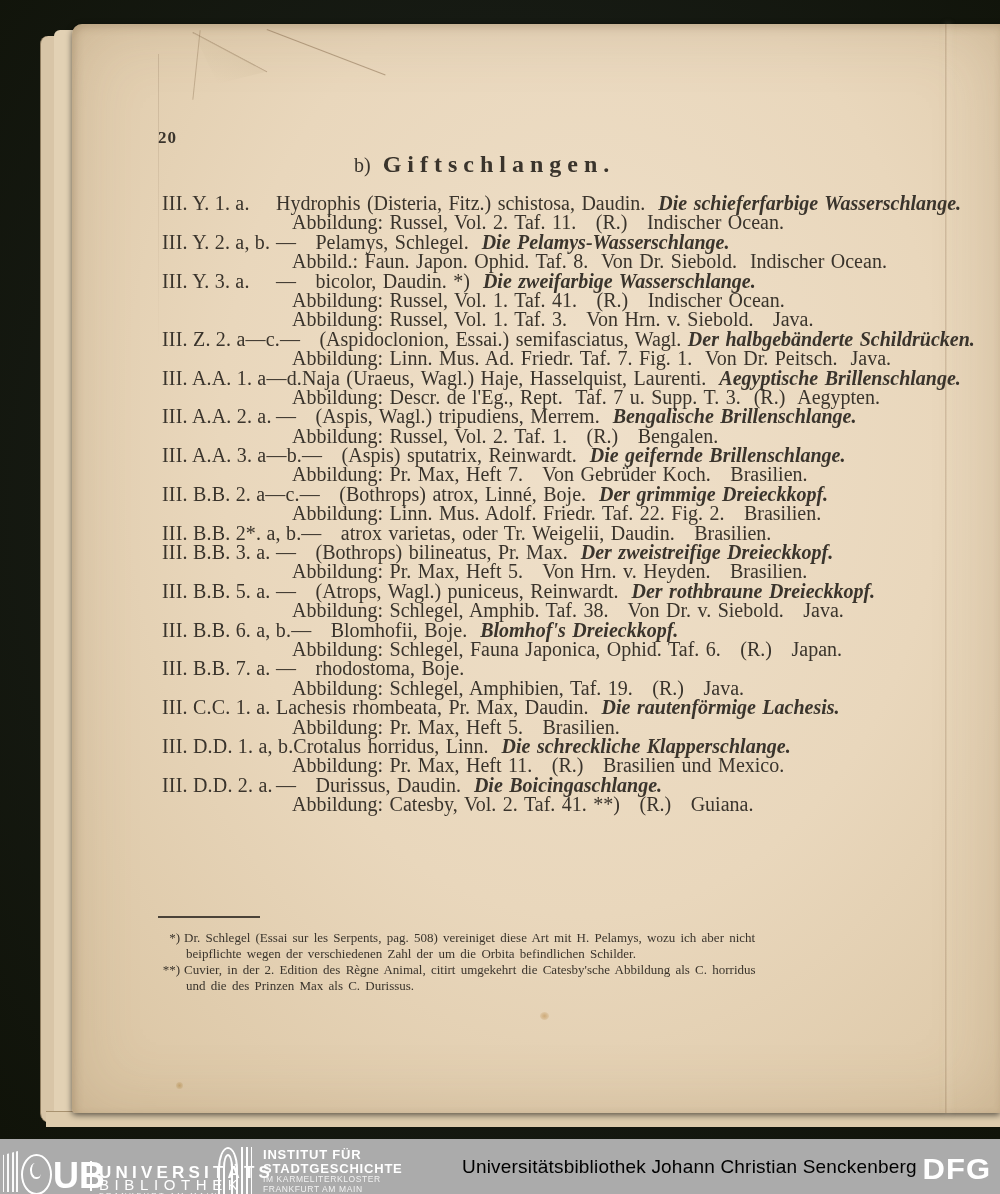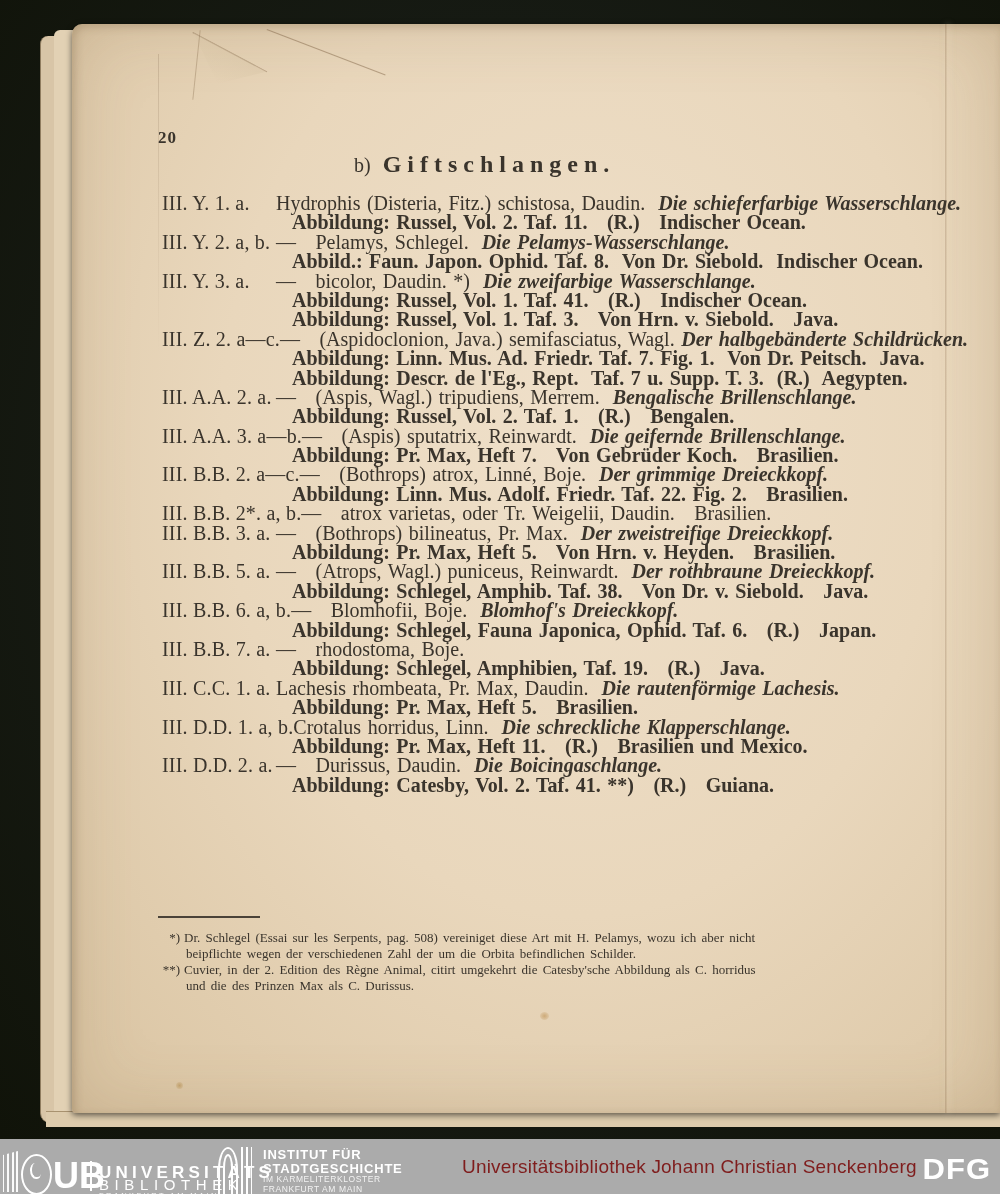--- a/index.html
+++ b/index.html
@@ -45,21 +45,21 @@
   
   .pagenum{position:absolute;left:86px;top:104px;font-size:17px;font-weight:bold;letter-spacing:1px;}
   .heading{position:absolute;left:282px;top:127px;white-space:nowrap;}
   .hprefix{font-size:20px;margin-right:12px;}
   .htitle{font-size:24px;font-weight:bold;letter-spacing:6px;}
   .entries{position:absolute;left:90px;top:170px;width:800px;}
   .line{height:19.4px;line-height:19.4px;font-size:20px;white-space:pre;}
   .lbl{display:inline-block;min-width:114px;letter-spacing:.2px;}
   .txt,.stxt{word-spacing:1.5px;}
   .ital{font-style:italic;font-weight:bold;word-spacing:1.5px;}
-  .sub{padding-left:130px;font-weight:bold;}
+  .sub{padding-left:130px;}
   .fnrule{position:absolute;left:86px;top:892px;width:102px;height:2px;background:#4a4238;}
   .footnotes{position:absolute;left:86px;top:906px;width:790px;}
   .fn{display:flex;}
   .fnm{width:22px;text-align:right;padding-right:4px;font-size:13px;line-height:16px;flex:none;}
   .fl{height:16px;line-height:16px;font-size:13px;white-space:pre;word-spacing:2px;}
   .fn .flwrap .fl:nth-child(n+2){padding-left:2px;}
   
   .bar{position:absolute;left:0;bottom:0;width:1000px;height:55px;background:#ababab;
        overflow:hidden;font-family:"Liberation Sans","DejaVu Sans",sans-serif;color:#fff;}
   .flagicon{position:absolute;left:3px;top:12px;width:15px;height:41px;
@@ -79,21 +79,21 @@
   .arch{position:absolute;left:218px;top:8px;width:34px;height:47px;}
   .arch .a1{position:absolute;left:0;top:0;width:16px;height:47px;border:2px solid #fff;
        border-bottom:none;border-radius:10px 10px 0 0/22px 22px 0 0;}
   .arch .a2{position:absolute;left:5px;top:7px;width:6px;height:40px;border:2px solid #fff;
        border-bottom:none;border-radius:5px 5px 0 0/14px 14px 0 0;}
   .arch .a3{position:absolute;left:23px;top:0;width:11px;height:47px;
        background:repeating-linear-gradient(90deg,#fff 0 2px,rgba(255,255,255,0) 2px 5px);}
   .instcol{position:absolute;left:263px;top:9px;}
   .inl1{font-size:13px;line-height:13.5px;font-weight:bold;letter-spacing:.8px;}
   .inl2{font-size:8.5px;line-height:9.5px;letter-spacing:.6px;opacity:.85;}
-  .senck{position:absolute;left:462px;top:17px;font-size:19px;color:#7f1d1d;letter-spacing:.2px;}
+  .senck{position:absolute;left:462px;top:17px;font-size:19px;color:#000000;letter-spacing:.2px;}
   .dfg{position:absolute;right:9px;top:12px;font-size:31px;font-weight:bold;
        letter-spacing:1px;transform:scaleY(.95);}
 </style>
 </head>
 <body>
 
 <div class="scene">
   <div class="photo">
     <div class="edge1"></div>
     <div class="edge2"></div>
@@ -129,25 +129,26 @@
   <div>
     <div class="line main"><span class="lbl">III. Y. 3. a.</span><span class="txt">—   bicolor, Daudin. *)  </span><span class="ital">Die zweifarbige Wasserschlange.</span></div>
     <div class="line sub"><span class="stxt">Abbildung: Russel, Vol. 1. Taf. 41.   (R.)   Indischer Ocean.</span></div>
   </div>
 
   <div>
     <div class="line sub"><span class="stxt">Abbildung: Russel, Vol. 1. Taf. 3.   Von Hrn. v. Siebold.   Java.</span></div>
   </div>
 
   <div>
-    <div class="line main"><span class="lbl">III. Z. 2. a—c.</span><span class="txt">—   (Aspidoclonion, Java.) semifasciatus, Wagl. </span><span class="ital">Der halbgebänderte Schildrücken.</span></div>
+    <div class="line main"><span class="lbl">III. Z. 2. a—c.</span><span class="txt">—   (Aspidoclonion, Essai.) semifasciatus, Wagl. </span><span class="ital">Der halbgebänderte Schildrücken.</span></div>
     <div class="line sub"><span class="stxt">Abbildung: Linn. Mus. Ad. Friedr. Taf. 7. Fig. 1.  Von Dr. Peitsch.  Java.</span></div>
   </div>
 
   <div>
+    <div class="line main"><span class="lbl">III. A.A. 1. a—d.</span><span class="txt">Naja (Uraeus, Wagl.) Haje, Hasselquist, Laurenti.  </span><span class="ital">Aegyptische Brillenschlange.</span></div>
     <div class="line sub"><span class="stxt">Abbildung: Descr. de l'Eg., Rept.  Taf. 7 u. Supp. T. 3.  (R.)  Aegypten.</span></div>
   </div>
 
   <div>
     <div class="line main"><span class="lbl">III. A.A. 2. a.</span><span class="txt">—   (Aspis, Wagl.) tripudiens, Merrem.  </span><span class="ital">Bengalische Brillenschlange.</span></div>
     <div class="line sub"><span class="stxt">Abbildung: Russel, Vol. 2. Taf. 1.   (R.)   Bengalen.</span></div>
   </div>
 
   <div>
     <div class="line main"><span class="lbl">III. A.A. 3. a—b.</span><span class="txt">—   (Aspis) sputatrix, Reinwardt.  </span><span class="ital">Die geifernde Brillenschlange.</span></div>

